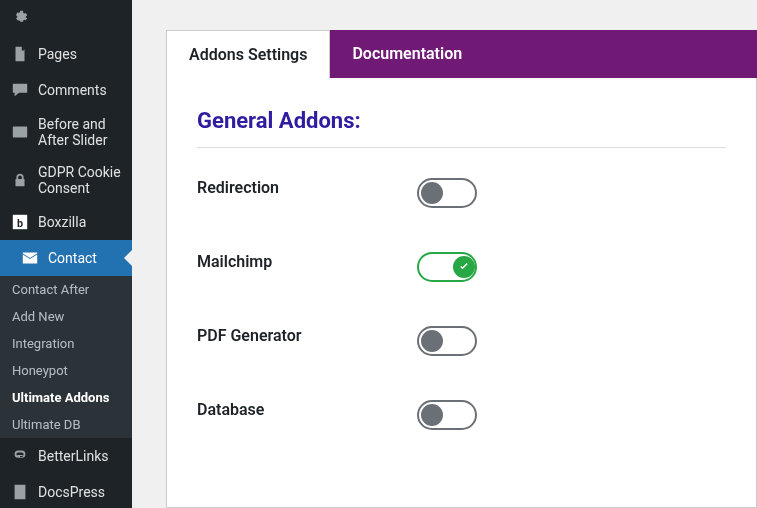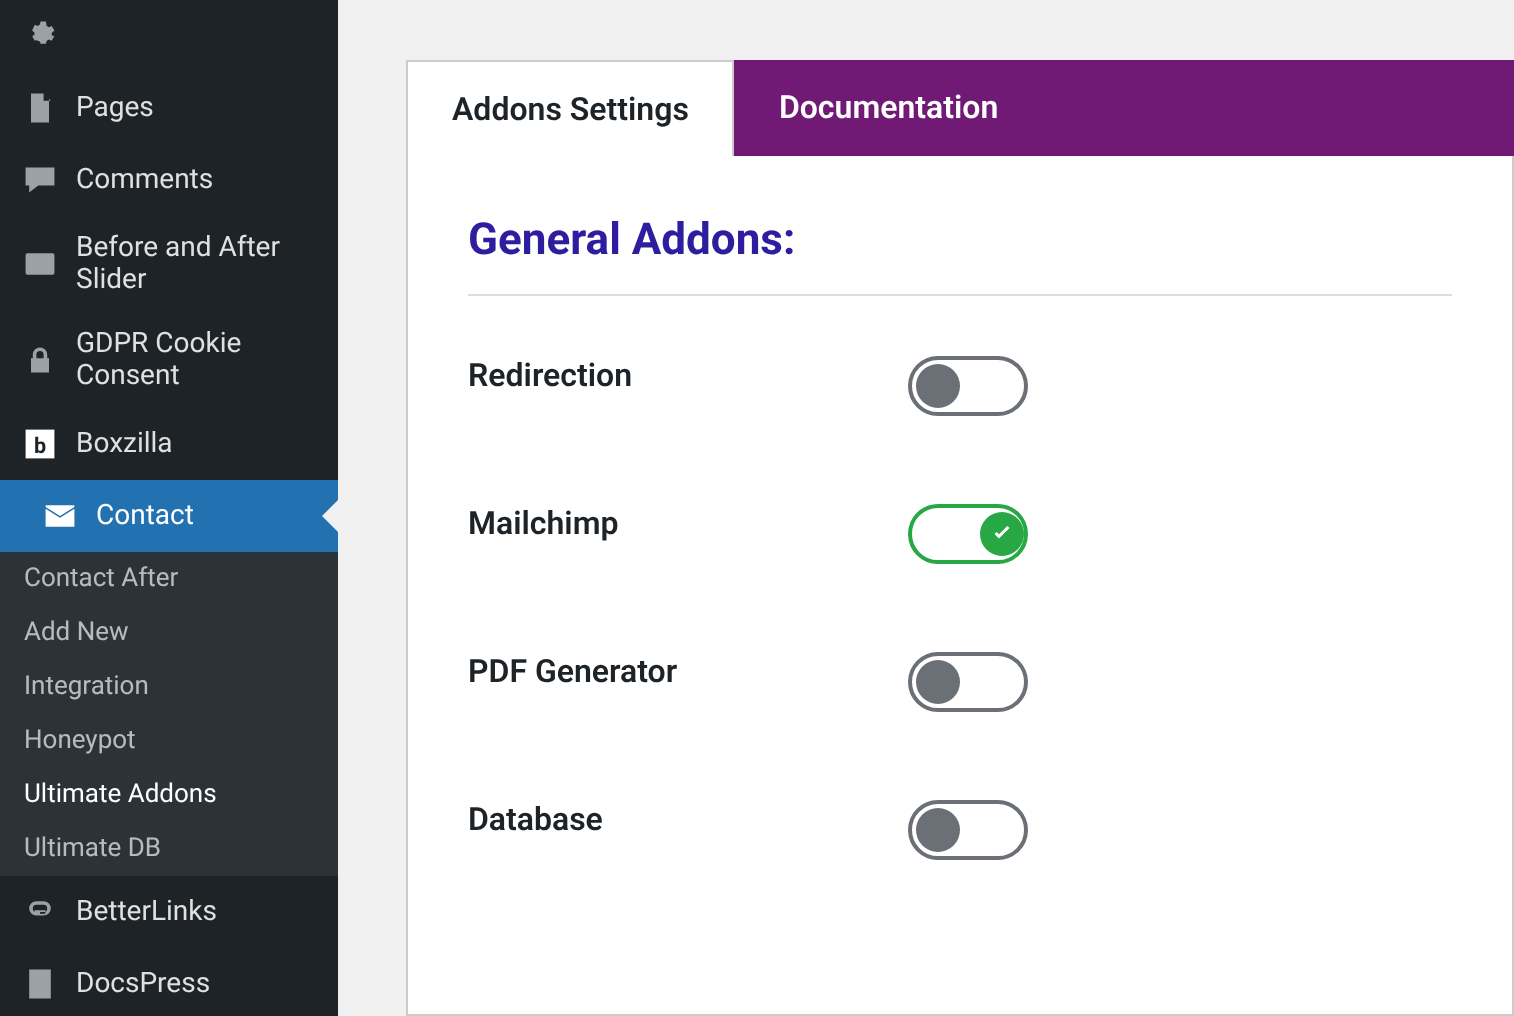--- a/index.html
+++ b/index.html
@@ -1,36 +1,36 @@
 <!DOCTYPE html>
 <html><head>
 <meta charset="utf-8">
 <style>
 * { box-sizing: border-box; margin: 0; padding: 0; }
 body { font-family: -apple-system, BlinkMacSystemFont, "Segoe UI", Roboto, sans-serif; background: #f0f0f1; width: 757px; height: 508px; overflow: hidden; }
 .layout { display: flex; height: 100%; }
 
 
-.sidebar { width: 169px; background: #1d2327; color: #f0f0f1; font-size: 14px; display: flex; flex-direction: column; }
+.sidebar { width: 132px; background: #1d2327; color: #f0f0f1; font-size: 14px; display: flex; flex-direction: column; }
 .menu-item { display: flex; align-items: center; padding: 8px 10px; color: #e0e0e0; cursor: pointer; position: relative; }
 .menu-item.active { background: #2271b1; color: #fff; padding-left: 20px; }
 .menu-item.active::after {
   content: '';
   position: absolute;
   right: 0; top: 50%; transform: translateY(-50%);
   border: 8px solid transparent;
   border-right-color: #f0f0f1;
 }
 .menu-item .icon { width: 20px; height: 20px; margin-right: 8px; display: flex; align-items: center; justify-content: center; flex-shrink: 0; }
 .menu-item .icon svg { width: 18px; height: 18px; fill: rgba(240,246,252,0.6); }
 .menu-item.active .icon svg { fill: #fff; }
 .menu-item .label { font-size: 14px; }
 .submenu { background: #2c3338; }
 .submenu .sub-item { padding: 6px 12px; font-size: 13px; color: rgba(240,246,252,0.7); cursor: pointer; }
-.submenu .sub-item.current { color: #fff; font-weight: 400; }
+.submenu .sub-item.current { color: #fff; font-weight: 700; }
 
 
 .main { flex: 1; background: #f0f0f1; padding: 0; }
 .tabs { display: flex; margin: 0; }
 .tab { padding: 14px 22px; font-size: 16px; font-weight: 600; cursor: pointer; }
 .tab.active { background: #fff; color: #1d2327; border-top: 1px solid #ccc; border-left: 1px solid #ccc; border-right: 1px solid #ccc; }
 .tab.inactive { background: #701a75; color: #fff; flex: 1; }
 .panel { background: #fff; padding: 30px 30px; border: 1px solid #ccc; border-top: none; min-height: 430px; }
 .section-title { color: #2f1d9f; font-size: 22px; font-weight: 700; padding-bottom: 14px; border-bottom: 1px solid #ddd; margin-bottom: 30px; }
 

